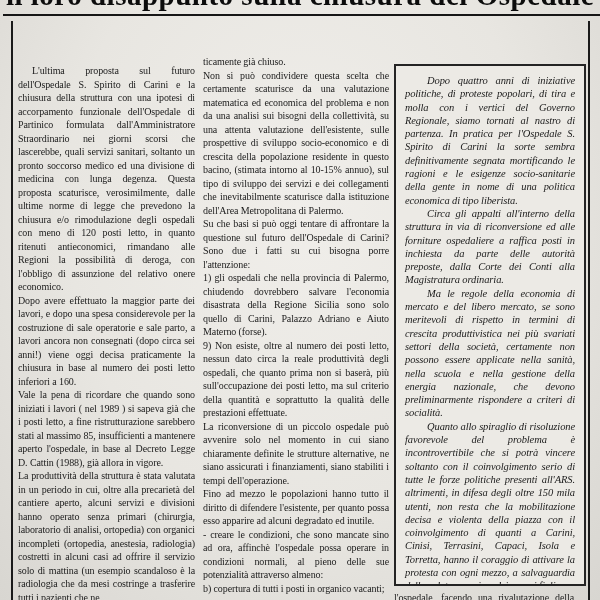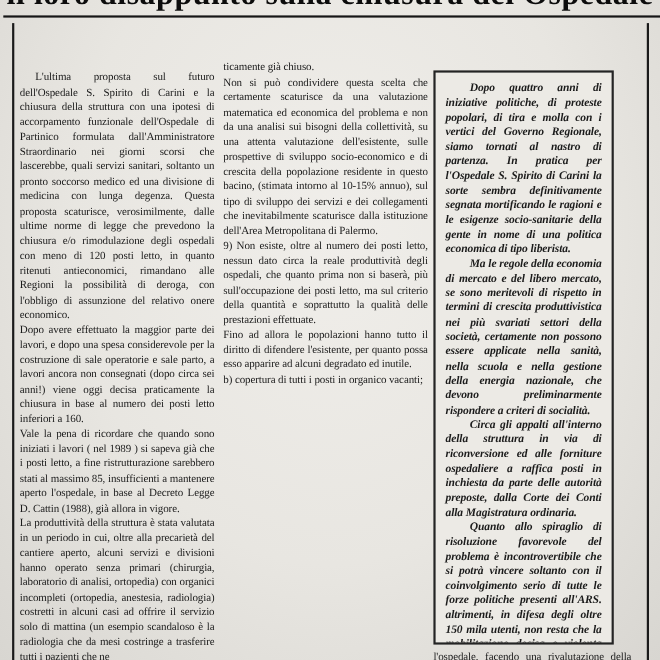--- a/index.html
+++ b/index.html
@@ -42,25 +42,24 @@
     letter-spacing: -0.1px;
     margin-top: 24px;
   }
   .col p { margin: 0; }
   #col1 { left: 18px;  top: 40px; width: 177px; height: 560px; overflow: hidden; }
   #col2 { left: 203px; top: 31px; width: 186px; height: 569px; overflow: hidden; }
   #col3 { left: 394px; top: 40px; width: 192px; }
   .indent-first { text-indent: 14px; }
   .boxed {
     box-sizing: border-box;
-    width: 164px; height: 522px; overflow: hidden;
+    width: 192px; height: 522px; overflow: hidden;
     border: 2px solid #242424;
     background: #eceae5;
     padding: 8px 9px 6px 9px;
-    font-weight: bold;
   }
   .boxed p {
     margin: 0;
     font-style: italic;
     font-size: 10.5px; line-height: 13.3px;
     text-indent: 22px;
     text-align: justify;
     letter-spacing: -0.1px;
   }
   .below-box {
@@ -86,29 +85,33 @@
 <div id="col1" class="col">
   <p class="indent-first">L'ultima proposta sul futuro dell'Ospedale S. Spirito di Carini e la chiusura della struttura con una ipotesi di accorpamento funzionale dell'Ospedale di Partinico formulata dall'Amministratore Straordinario nei giorni scorsi che lascerebbe, quali servizi sanitari, soltanto un pronto soccorso medico ed una divisione di medicina con lunga degenza. Questa proposta scaturisce, verosimilmente, dalle ultime norme di legge che prevedono la chiusura e/o rimodulazione degli ospedali con meno di 120 posti letto, in quanto ritenuti antieconomici, rimandano alle Regioni la possibilità di deroga, con l'obbligo di assunzione del relativo onere economico.</p>
   <p>Dopo avere effettuato la maggior parte dei lavori, e dopo una spesa considerevole per la costruzione di sale operatorie e sale parto, a lavori ancora non consegnati (dopo circa sei anni!) viene oggi decisa praticamente la chiusura in base al numero dei posti letto inferiori a 160.</p>
   <p>Vale la pena di ricordare che quando sono iniziati i lavori ( nel 1989 ) si sapeva già che i posti letto, a fine ristrutturazione sarebbero stati al massimo 85, insufficienti a mantenere aperto l'ospedale, in base al Decreto Legge D. Cattin (1988), già allora in vigore.</p>
   <p>La produttività della struttura è stata valutata in un periodo in cui, oltre alla precarietà del cantiere aperto, alcuni servizi e divisioni hanno operato senza primari (chirurgia, laboratorio di analisi, ortopedia) con organici incompleti (ortopedia, anestesia, radiologia) costretti in alcuni casi ad offrire il servizio solo di mattina (un esempio scandaloso è la radiologia che da mesi costringe a trasferire tutti i pazienti che ne</p>
 </div>
 
 <div id="col2" class="col">
   <p>ticamente già chiuso.</p>
   <p>Non si può condividere questa scelta che certamente scaturisce da una valutazione matematica ed economica del problema e non da una analisi sui bisogni della collettività, su una attenta valutazione dell'esistente, sulle prospettive di sviluppo socio-economico e di crescita della popolazione residente in questo bacino, (stimata intorno al 10-15% annuo), sul tipo di sviluppo dei servizi e dei collegamenti che inevitabilmente scaturisce dalla istituzione dell'Area Metropolitana di Palermo.</p>
+  <p>Su che basi si può oggi tentare di affrontare la questione sul futuro dell'Ospedale di Carini? Sono due i fatti su cui bisogna porre l'attenzione:</p>
+  <p>1) gli ospedali che nella provincia di Palermo, chiudendo dovrebbero salvare l'economia disastrata della Regione Sicilia sono solo quello di Carini, Palazzo Adriano e Aiuto Materno (forse).</p>
   <p>9) Non esiste, oltre al numero dei posti letto, nessun dato circa la reale produttività degli ospedali, che quanto prima non si baserà, più sull'occupazione dei posti letto, ma sul criterio della quantità e soprattutto la qualità delle prestazioni effettuate.</p>
-  <p>Fino ad allora le popolazioni hanno tutto il diritto di difendere l'esistente, per quanto possa esso apparire ad alcuni degradato ed inutile.</p>
+  <p>La riconversione di un piccolo ospedale può avvenire solo nel momento in cui siano chiaramente definite le strutture alternative, ne siano assicurati i finanziamenti, siano stabiliti i tempi dell'operazione.</p>
+  <p>Fino ad mezzo le popolazioni hanno tutto il diritto di difendere l'esistente, per quanto possa esso apparire ad alcuni degradato ed inutile.</p>
+  <p>- creare le condizioni, che sono mancate sino ad ora, affinchè l'ospedale possa operare in condizioni normali, al pieno delle sue potenzialità attraverso almeno:</p>
   <p>b) copertura di tutti i posti in organico vacanti;</p>
 </div>
 
 <div id="col3" class="col">
   <div class="boxed">
     <p>Dopo quattro anni di iniziative politiche, di proteste popolari, di tira e molla con i vertici del Governo Regionale, siamo tornati al nastro di partenza. In pratica per l'Ospedale S. Spirito di Carini la sorte sembra definitivamente segnata mortificando le ragioni e le esigenze socio-sanitarie della gente in nome di una politica economica di tipo liberista.</p>
+    <p>Circa gli appalti all'interno della struttura in via di riconversione ed alle forniture ospedaliere a raffica posti in inchiesta da parte delle autorità preposte, dalla Corte dei Conti alla Magistratura ordinaria.</p>
     <p>Ma le regole della economia di mercato e del libero mercato, se sono meritevoli di rispetto in termini di crescita produttivistica nei più svariati settori della società, certamente non possono essere applicate nella sanità, nella scuola e nella gestione della energia nazionale, che devono preliminarmente rispondere a criteri di socialità.</p>
-    <p>Circa gli appalti all'interno della struttura in via di riconversione ed alle forniture ospedaliere a raffica posti in inchiesta da parte delle autorità preposte, dalla Corte dei Conti alla Magistratura ordinaria.</p>
     <p>Quanto allo spiraglio di risoluzione favorevole del problema è incontrovertibile che si potrà vincere soltanto con il coinvolgimento serio di tutte le forze politiche presenti all'ARS. altrimenti, in difesa degli oltre 150 mila utenti, non resta che la mobilitazione decisa e violenta della piazza con il coinvolgimento di quanti a Carini, Cinisi, Terrasini, Capaci, Isola e Torretta, hanno il coraggio di attivare la protesta con ogni mezzo, a salvaguardia della salute propria e dei propri figli.</p>
 
   </div>
   <div class="below-box">
     <p>l'ospedale, facendo una rivalutazione della reale produttività ed economicità di gestione sia globale che dei singoli</p>
   </div>
 </div>
 
 </body></html>

